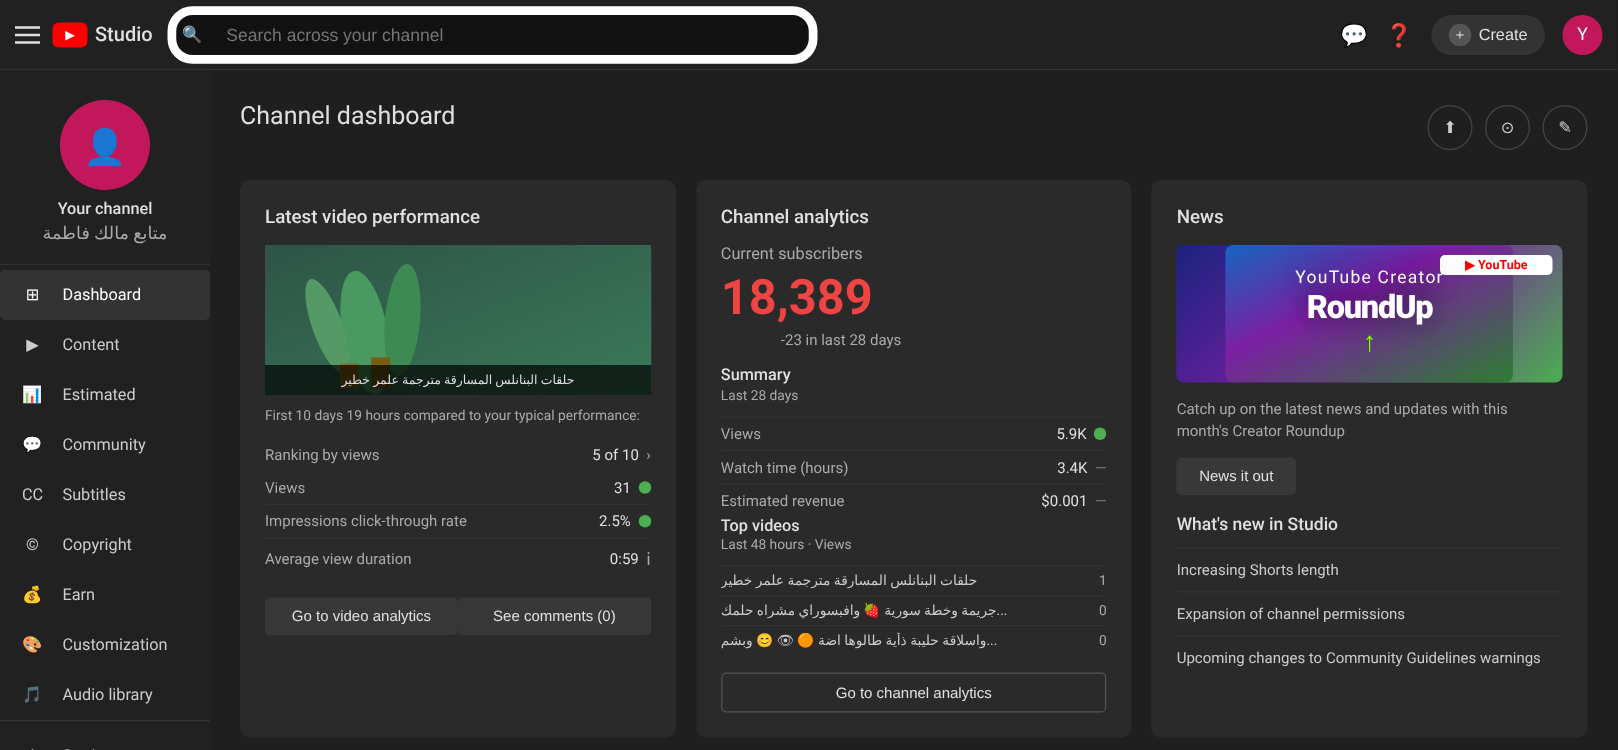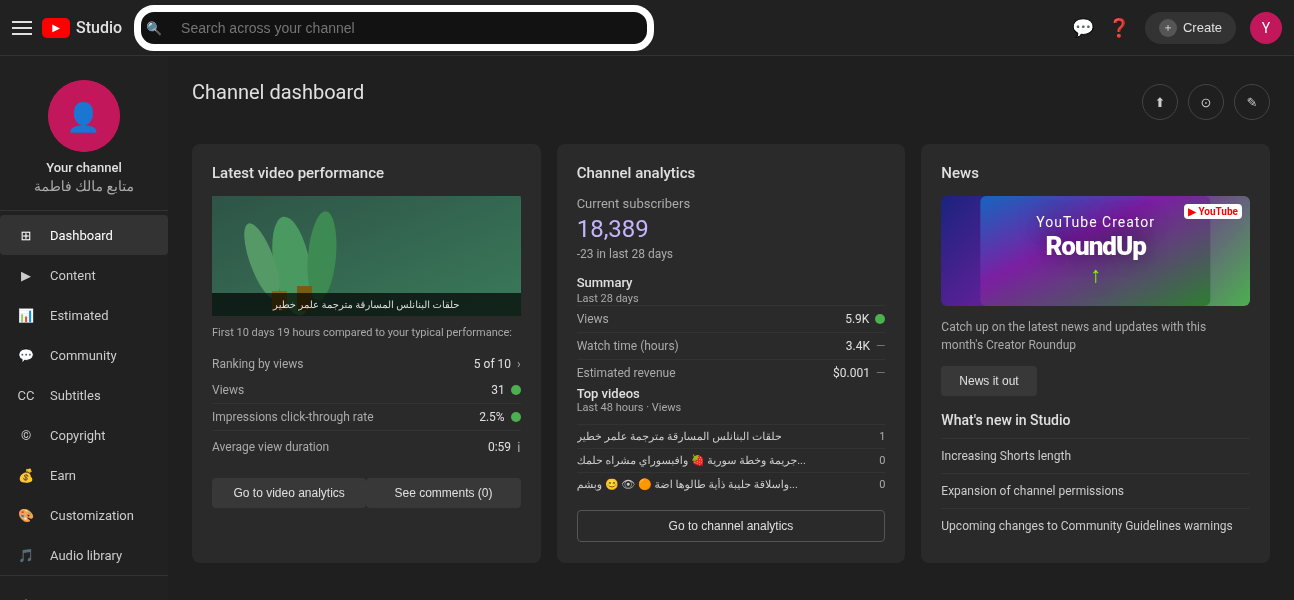--- a/index.html
+++ b/index.html
@@ -62,48 +62,48 @@
     .stat-dot { width: 10px; height: 10px; border-radius: 50%; }
     .dot-green { background: #4caf50; }
     .dash-icon { color: #777; }
     .action-btns { display: flex; margin-top: 16px; flex-wrap: wrap; }
     .action-btn { background: #383838; border: none; color: #e0e0e0; border-radius: 4px; padding: 8px 14px; font-size: 12px; cursor: pointer; flex: 1; white-space: nowrap; }
     .ranking-row { display: flex; align-items: center; justify-content: space-between; padding: 6px 0; font-size: 12px; color: #aaa; }
     .ranking-val { display: flex; align-items: center; gap: 6px; color: #e0e0e0; }
     .chevron-icon { color: #aaa; }
 
     
-    .subscribers-count { font-size: 24px; font-weight: 400; color: #c4b5fd; margin: 4px 0; }
+    .subscribers-count { font-size: 39px; font-weight: 700; color: #ef4444; margin: 4px 0; }
     .sub-change { font-size: 12px; color: #f44336; margin-bottom: 14px; }
     .sub-change span { color: #aaa; }
     .summary-section { margin-top: 12px; }
     .summary-title { font-size: 13px; font-weight: 500; color: #e0e0e0; margin-bottom: 2px; }
-    .summary-sub { font-size: 11px; color: #aaa; }
+    .summary-sub { font-size: 11px; color: #aaa; margin-bottom: 10px; }
     .analytics-row { display: flex; align-items: center; justify-content: space-between; padding: 6px 0; border-top: 1px solid #333; font-size: 12px; }
     .analytics-label { color: #aaa; }
     .analytics-value { display: flex; align-items: center; gap: 6px; color: #e0e0e0; }
     .top-videos-section { }
     .top-videos-header { font-size: 13px; font-weight: 500; color: #e0e0e0; }
     .top-videos-sub { font-size: 11px; color: #aaa; margin-bottom: 10px; }
     .top-video-row { display: flex; align-items: center; justify-content: space-between; padding: 5px 0; font-size: 11px; border-top: 1px solid #333; }
     .top-video-title { color: #ccc; flex: 1; overflow: hidden; text-overflow: ellipsis; white-space: nowrap; padding-right: 8px; }
     .top-video-views { color: #aaa; }
     .go-analytics-btn { background: transparent; border: 1px solid #555; color: #e0e0e0; border-radius: 4px; padding: 8px 16px; font-size: 12px; cursor: pointer; margin-top: 14px; width: 100%; }
 
     
     .news-img { width: 100%; height: 110px; border-radius: 6px; background: linear-gradient(135deg, #1a237e 0%, #7b1fa2 50%, #4caf50 100%); display: flex; align-items: center; justify-content: center; margin-bottom: 12px; position: relative; overflow: hidden; }
     .news-img-text { color: white; font-size: 22px; font-weight: 700; text-shadow: 0 0 20px rgba(0,0,0,0.5); text-align: center; line-height: 1.2; }
-    .news-yt-logo { position: absolute; top: 8px; right: 8px; background: white; border-radius: 4px; padding: 2px 4px; font-size: 10px; color: red; font-weight: 700; }
+    .news-yt-logo { position: absolute; top: 8px; right: 8px; background: white; border-radius: 4px; padding: 2px 20px; font-size: 10px; color: red; font-weight: 700; }
     .news-title { font-size: 14px; font-weight: 500; color: #e0e0e0; margin-bottom: 6px; }
     .news-desc { font-size: 12px; color: #aaa; line-height: 1.5; margin-bottom: 12px; }
     .check-btn { background: #383838; border: none; color: #e0e0e0; border-radius: 4px; padding: 8px 18px; font-size: 12px; cursor: pointer; }
     .whats-new-title { font-size: 14px; font-weight: 500; color: #e0e0e0; margin: 16px 0 10px; }
     .whats-new-item { display: flex; align-items: center; padding: 10px 0; border-top: 1px solid #333; font-size: 12px; color: #ccc; cursor: pointer; }
 
-    .label-red { color: #f44336; }
+    .label-red { color: #f44336; margin-left: 48px; }
 
     
     ::-webkit-scrollbar { width: 6px; }
     ::-webkit-scrollbar-track { background: #1a1a1a; }
     ::-webkit-scrollbar-thumb { background: #444; border-radius: 3px; }
   </style>
 </head>
 <body>
 
 <div class="topnav">

